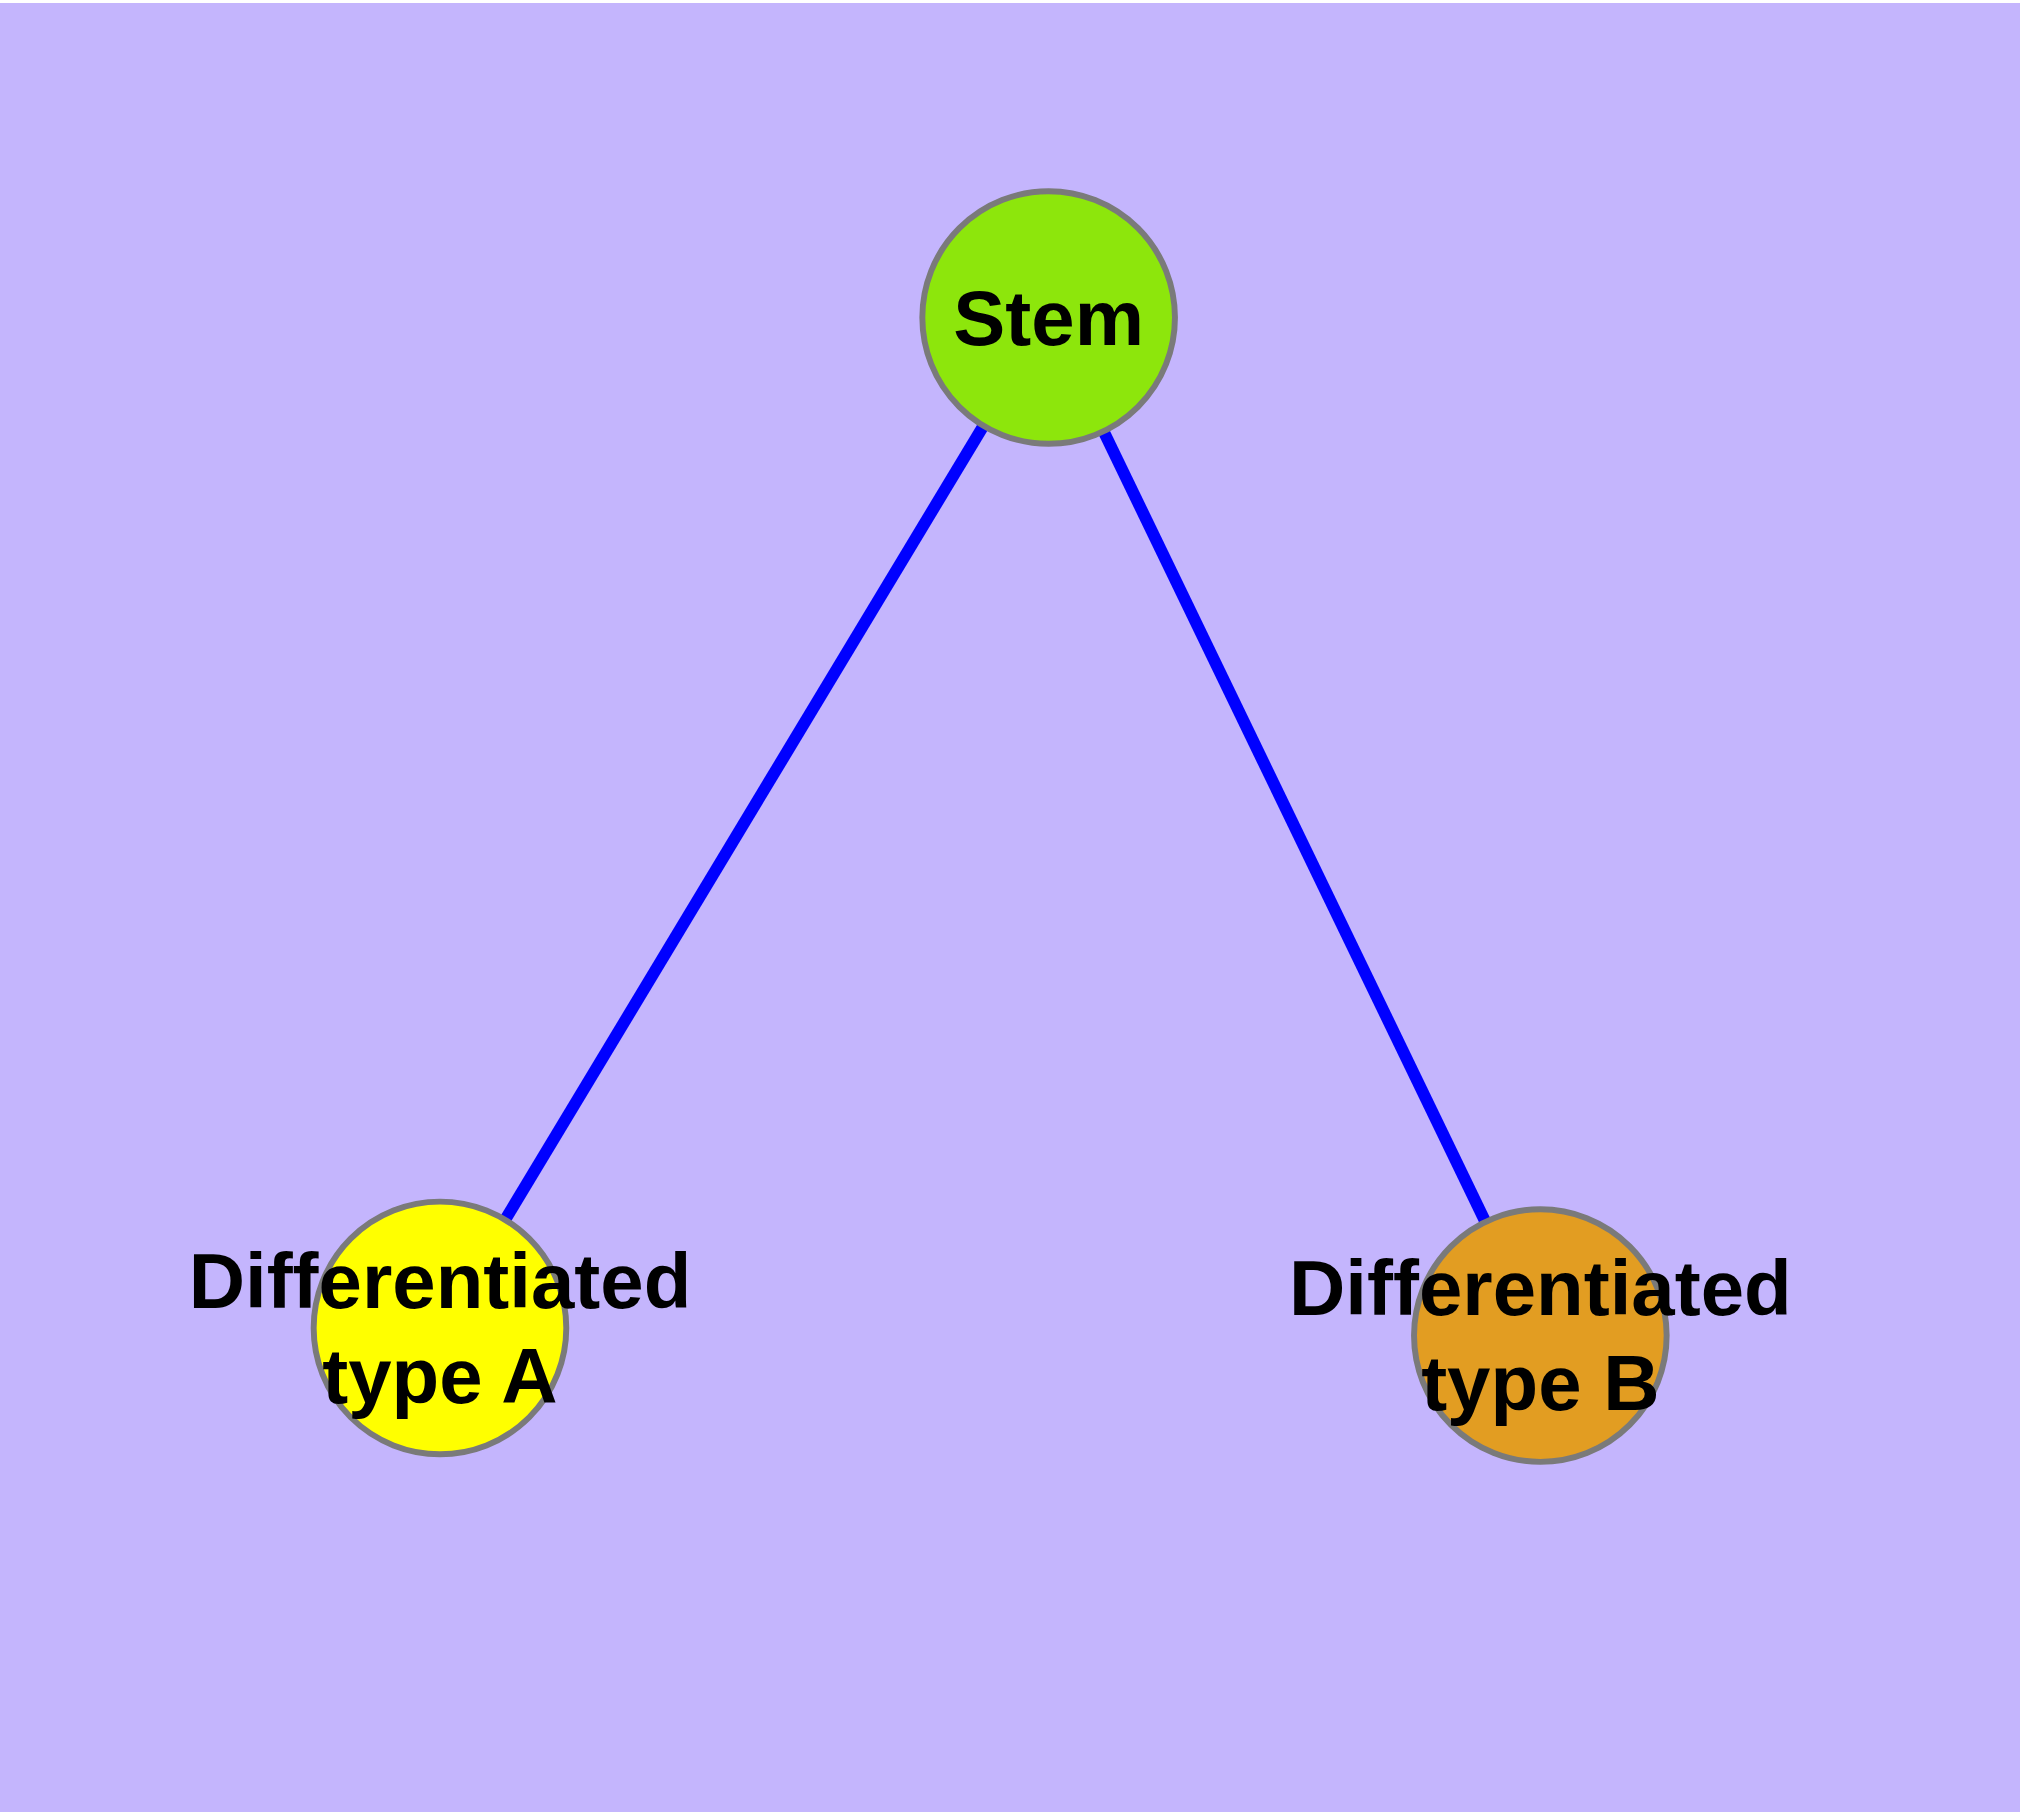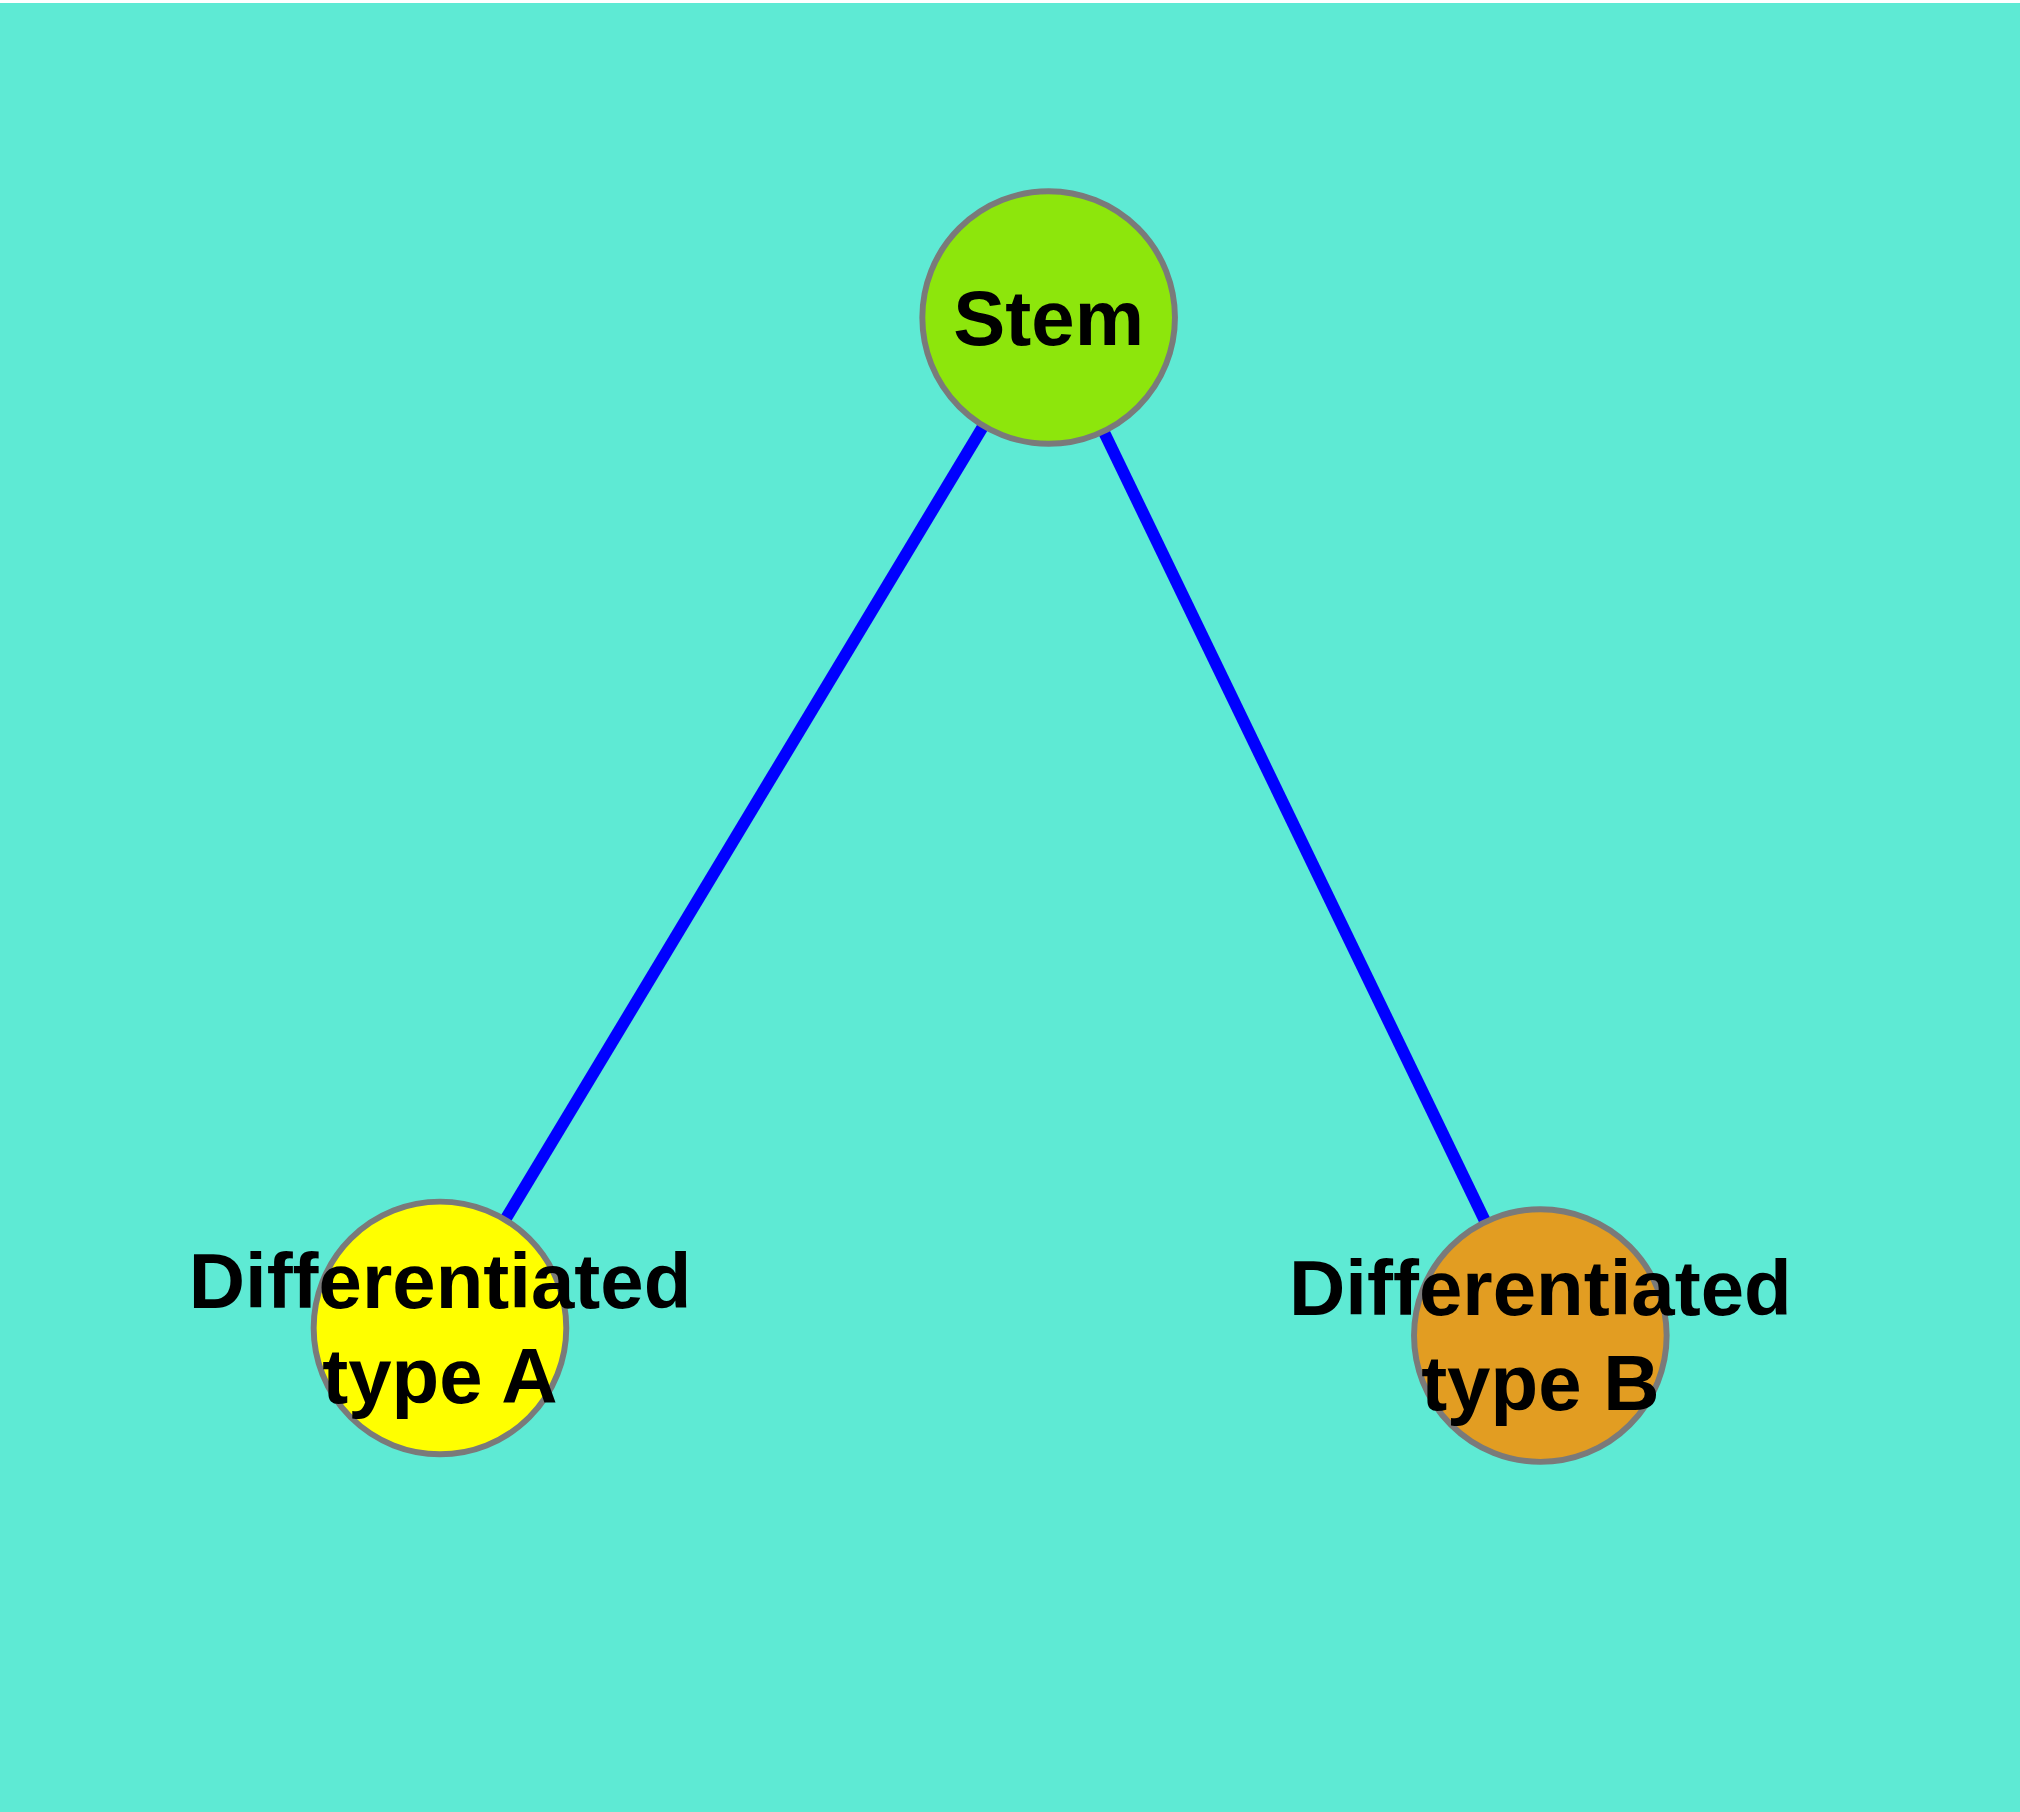--- a/index.html
+++ b/index.html
@@ -38,21 +38,21 @@
     font-size: 92px;
     fill: #000000;
     text-anchor: middle;
   }
 </style>
 </head>
 <body>
 
 <div class="figure">
   <div class="top-strip"></div>
-  <div class="plot-area" style="background: #5eead4;">
+  <div class="plot-area" style="background: #c4b5fd;">
     <svg id="graph" class="graph" viewBox="0 0 2384 2134" preserveAspectRatio="none">
         <line x1="1237" y1="371" x2="519" y2="1563" stroke="#0000FF" stroke-width="14"></line>
         <line x1="1237" y1="371" x2="1817" y2="1572" stroke="#0000FF" stroke-width="14"></line>
         <circle cx="1237" cy="371" r="149" fill="#8DE60C" stroke="#7A7A7A" stroke-width="7"></circle>
         <circle cx="519" cy="1563" r="149" fill="#FFFF00" stroke="#7A7A7A" stroke-width="7"></circle>
         <circle cx="1817" cy="1572" r="149" fill="#E29D22" stroke="#7A7A7A" stroke-width="7"></circle>
         <text class="node-label" fill="#000000"><tspan x="1237" y="403">Stem</tspan></text>
         <text class="node-label" fill="#000000"><tspan x="519" y="1539">Differentiated</tspan><tspan x="519" y="1651">type A</tspan></text>
         <text class="node-label" fill="#000000"><tspan x="1817" y="1548">Differentiated</tspan><tspan x="1817" y="1660">type B</tspan></text>
       </svg>

